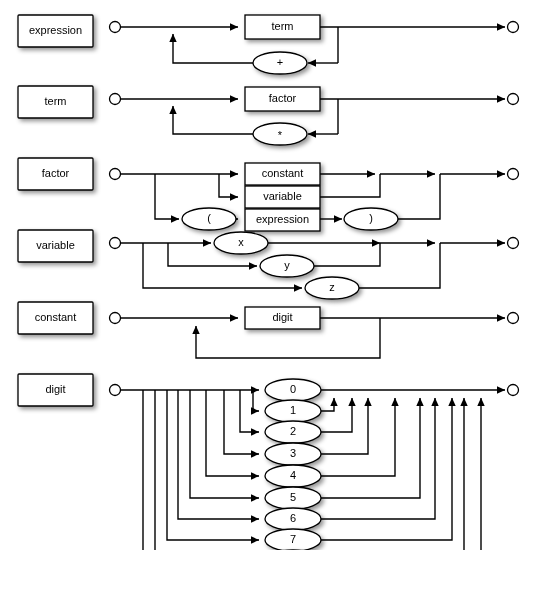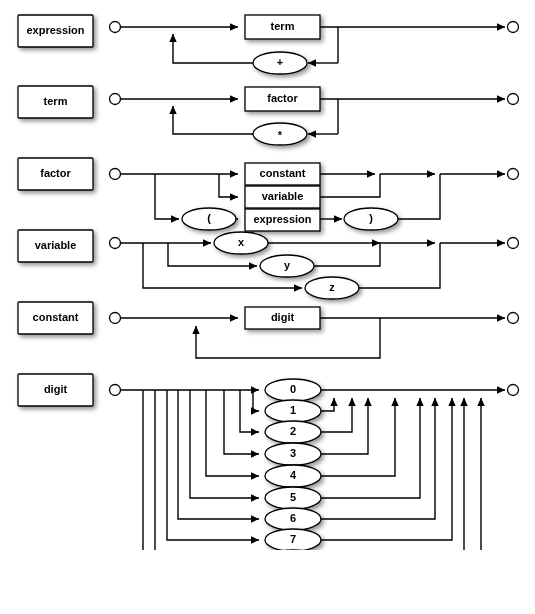--- a/index.html
+++ b/index.html
@@ -9,21 +9,20 @@
   }
   body {
     font-family: "Liberation Sans", sans-serif;
   }
   #diagram-root {
     position: relative;
     width: 535px;
     height: 550px;
     background: #ffffff;
     overflow: hidden;
-    font-weight: bold;
   }
   svg#railroad {
     display: block;
     width: 535px;
     height: 614px;
   }
   .rail {
     stroke: #000000;
     stroke-width: 1.4;
     fill: none;

